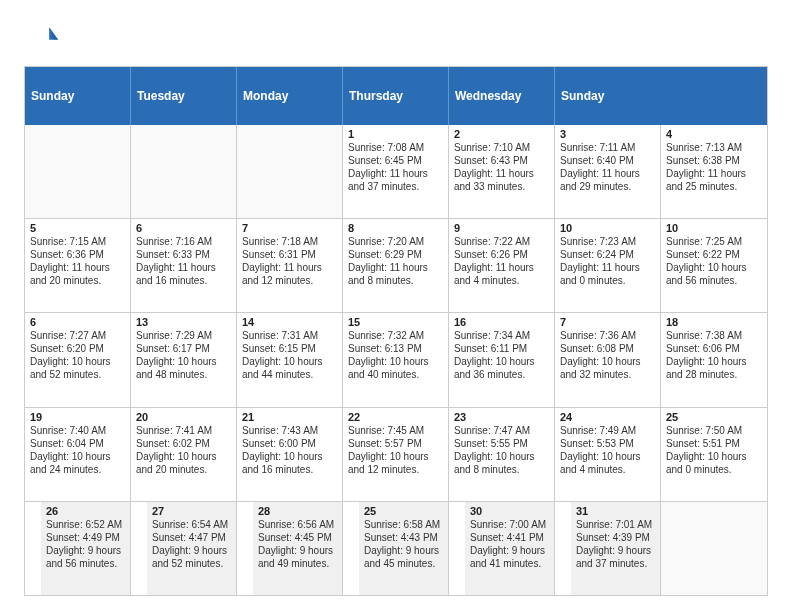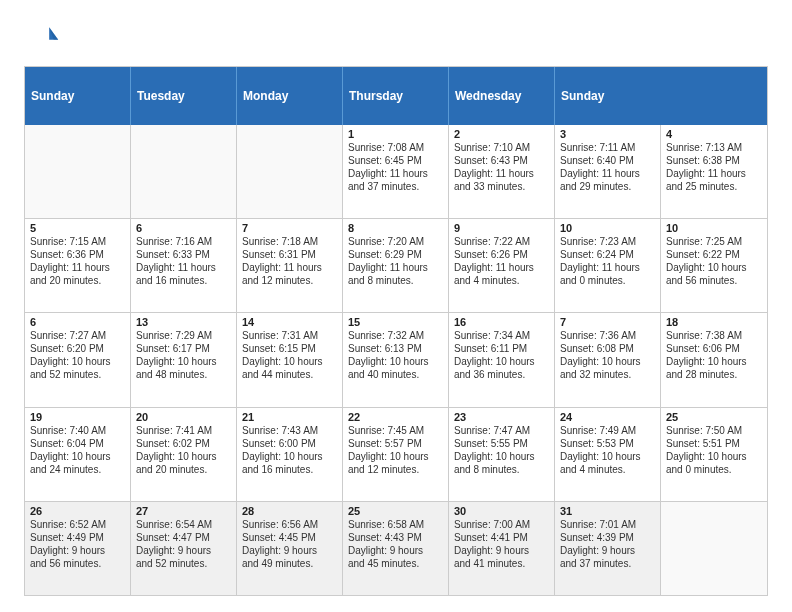--- a/index.html
+++ b/index.html
@@ -88,21 +88,21 @@
     .cal-cell {
       border-right: 1px solid #ccc;
       padding: 3px 5px;
       font-size: 9.5px;
       color: #333;
       background: #fff;
       overflow: hidden;
     }
     .cal-cell:last-child { border-right: none; }
     .cal-cell.empty { background: #f9f9f9; }
-    .cal-cell.shaded { background: #f0f0f0; }
+    .cal-cell.shaded { background: #f0f0f0; margin-left: 16px; }
     .day-num {
       font-size: 11px;
       font-weight: bold;
       margin-bottom: 1px;
       color: #222;
     }
     .cell-text {
       font-size: 10px;
       color: #333;
       line-height: 1.3;

